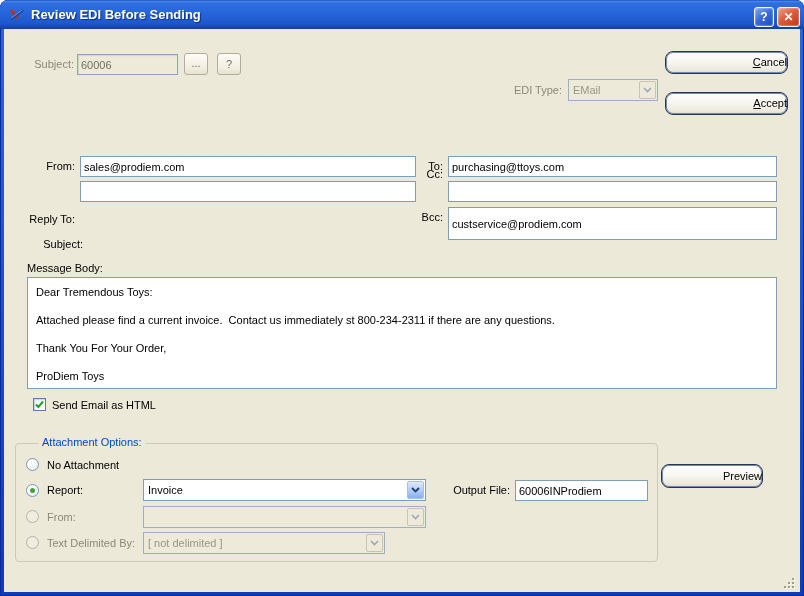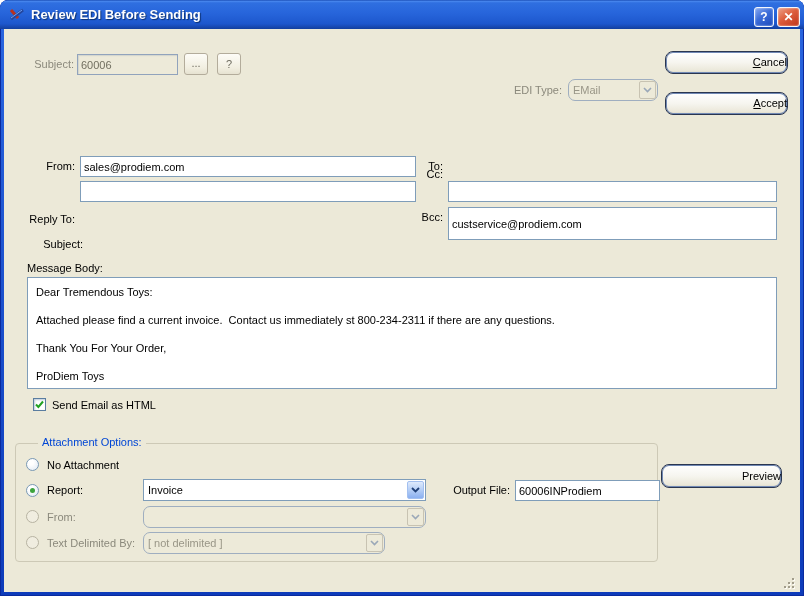--- a/index.html
+++ b/index.html
@@ -60,21 +60,21 @@
   }
 
   .combo{position:absolute;border:1px solid #7F9DB9;background:#fff;}
   .combo .ctext{position:absolute;left:4px;top:0;height:100%;display:flex;align-items:center;font-size:11px;white-space:nowrap;overflow:hidden;}
   .combo .carrow{
     position:absolute;right:1px;top:1px;bottom:1px;width:17px;border-radius:2px;
     background:linear-gradient(180deg,#dfeafc 0%,#b9d1f6 45%,#8bb0f1 100%);
     border:1px solid #a3c0f0;
     display:flex;align-items:center;justify-content:center;
   }
-  .combo.dis{background:#EDEAD9;border-color:#9FAEC0;border-radius:7px;}
+  .combo.dis{background:#EDEAD9;border-color:#9FAEC0;}
   .combo.dis .ctext{color:#999687;}
   .combo.dis .carrow{background:#EDEAD9;border:1px solid #c8c3b2;}
 
   .cb{
     position:absolute;width:13px;height:13px;background:#fff;
     border:1px solid #5a7da0;box-shadow:inset 1px 1px 2px rgba(90,125,160,.4);
   }
   .rad{
     position:absolute;width:13px;height:13px;border-radius:50%;
     border:1px solid #7a99b5;
@@ -133,20 +133,21 @@
         </svg>
     </span>
   </div>
 
   <div class="btn" style="left:665px;top:51px;width:123px;height:23px;line-height:21px;"><u>C</u>ancel</div>
   <div class="btn" style="left:665px;top:92px;width:123px;height:23px;line-height:21px;"><u>A</u>ccept</div>
 
   <div class="lbl right v21" style="left:18px;top:156px;width:57px;">From:</div>
   <input class="txt" style="left: 80px; top: 156px; width: 336px; height: 21px;" value="sales@prodiem.com">
   <div class="lbl right v21" style="left:405px;top:156px;width:38px;">To:</div>
+  <input class="txt" style="left: 448px; top: 156px; width: 329px; height: 21px;" value="purchasing@ttoys.com">
 
   <div class="lbl right v21" style="left:18px;top:181px;width:57px;margin-top:28px;">Reply To:</div>
   <input class="txt" style="left: 80px; top: 181px; width: 336px; height: 21px;" value="">
   <div class="lbl right v21" style="left:405px;top:164px;width:38px;">Cc:</div>
   <input class="txt" style="left: 448px; top: 181px; width: 329px; height: 21px;" value="">
 
   <div class="lbl right v21" style="left:405px;top:207px;width:38px;">Bcc:</div>
   <input class="txt" style="left: 448px; top: 207px; width: 329px; height: 33px;" value="custservice@prodiem.com">
 
   <div class="lbl right v20" style="left:18px;top:234px;width:65px;">Subject:</div>
@@ -180,21 +181,21 @@
   <div class="lbl v22" style="left:47px;top:479px;">Report:</div>
   <div class="combo" style="left:143px;top:479px;width:283px;height:22px;">
     <span class="ctext">Invoice</span>
     <span class="carrow">
       <svg width="9" height="6" viewBox="0 0 9 6">
           <path d="M1 1 L4.5 4.5 L8 1" fill="none" stroke="#1f3f77" stroke-width="1.8"></path>
         </svg>
     </span>
   </div>
   <div class="lbl right v21" style="left:433px;top:480px;width:77px;">Output File:</div>
-  <input class="txt" style="left: 515px; top: 480px; width: 145px; height: 21px;" value="60006INProdiem">
+  <input class="txt" style="left: 515px; top: 480px; width: 133px; height: 21px;" value="60006INProdiem">
 
   <div class="rad dis" style="left:26px;top:510px;"></div>
   <div class="lbl dim v22" style="left:47px;top:506px;">From:</div>
   <div class="combo dis" style="left:143px;top:506px;width:283px;height:22px;">
     <span class="ctext"></span>
     <span class="carrow">
       <svg width="9" height="6" viewBox="0 0 9 6">
           <path d="M1 1 L4.5 4.5 L8 1" fill="none" stroke="#9aa8b8" stroke-width="1.6"></path>
         </svg>
     </span>
@@ -204,21 +205,21 @@
   <div class="lbl dim v22" style="left:47px;top:532px;">Text Delimited By:</div>
   <div class="combo dis" style="left:143px;top:532px;width:242px;height:22px;">
     <span class="ctext">[ not delimited ]</span>
     <span class="carrow">
       <svg width="9" height="6" viewBox="0 0 9 6">
           <path d="M1 1 L4.5 4.5 L8 1" fill="none" stroke="#9aa8b8" stroke-width="1.6"></path>
         </svg>
     </span>
   </div>
 
-  <div class="btn" style="left:661px;top:464px;width:121px;height:24px;line-height:22px;">Preview</div>
+  <div class="btn" style="left:661px;top:464px;width:102px;height:24px;line-height:22px;">Preview</div>
 
   <div class="grip">
     <i class="g1"></i>
       <i class="g2"></i>
       <i class="g3"></i>
       <i class="g4"></i>
       <i class="g5"></i>
       <i class="g6"></i>
   </div>
 

